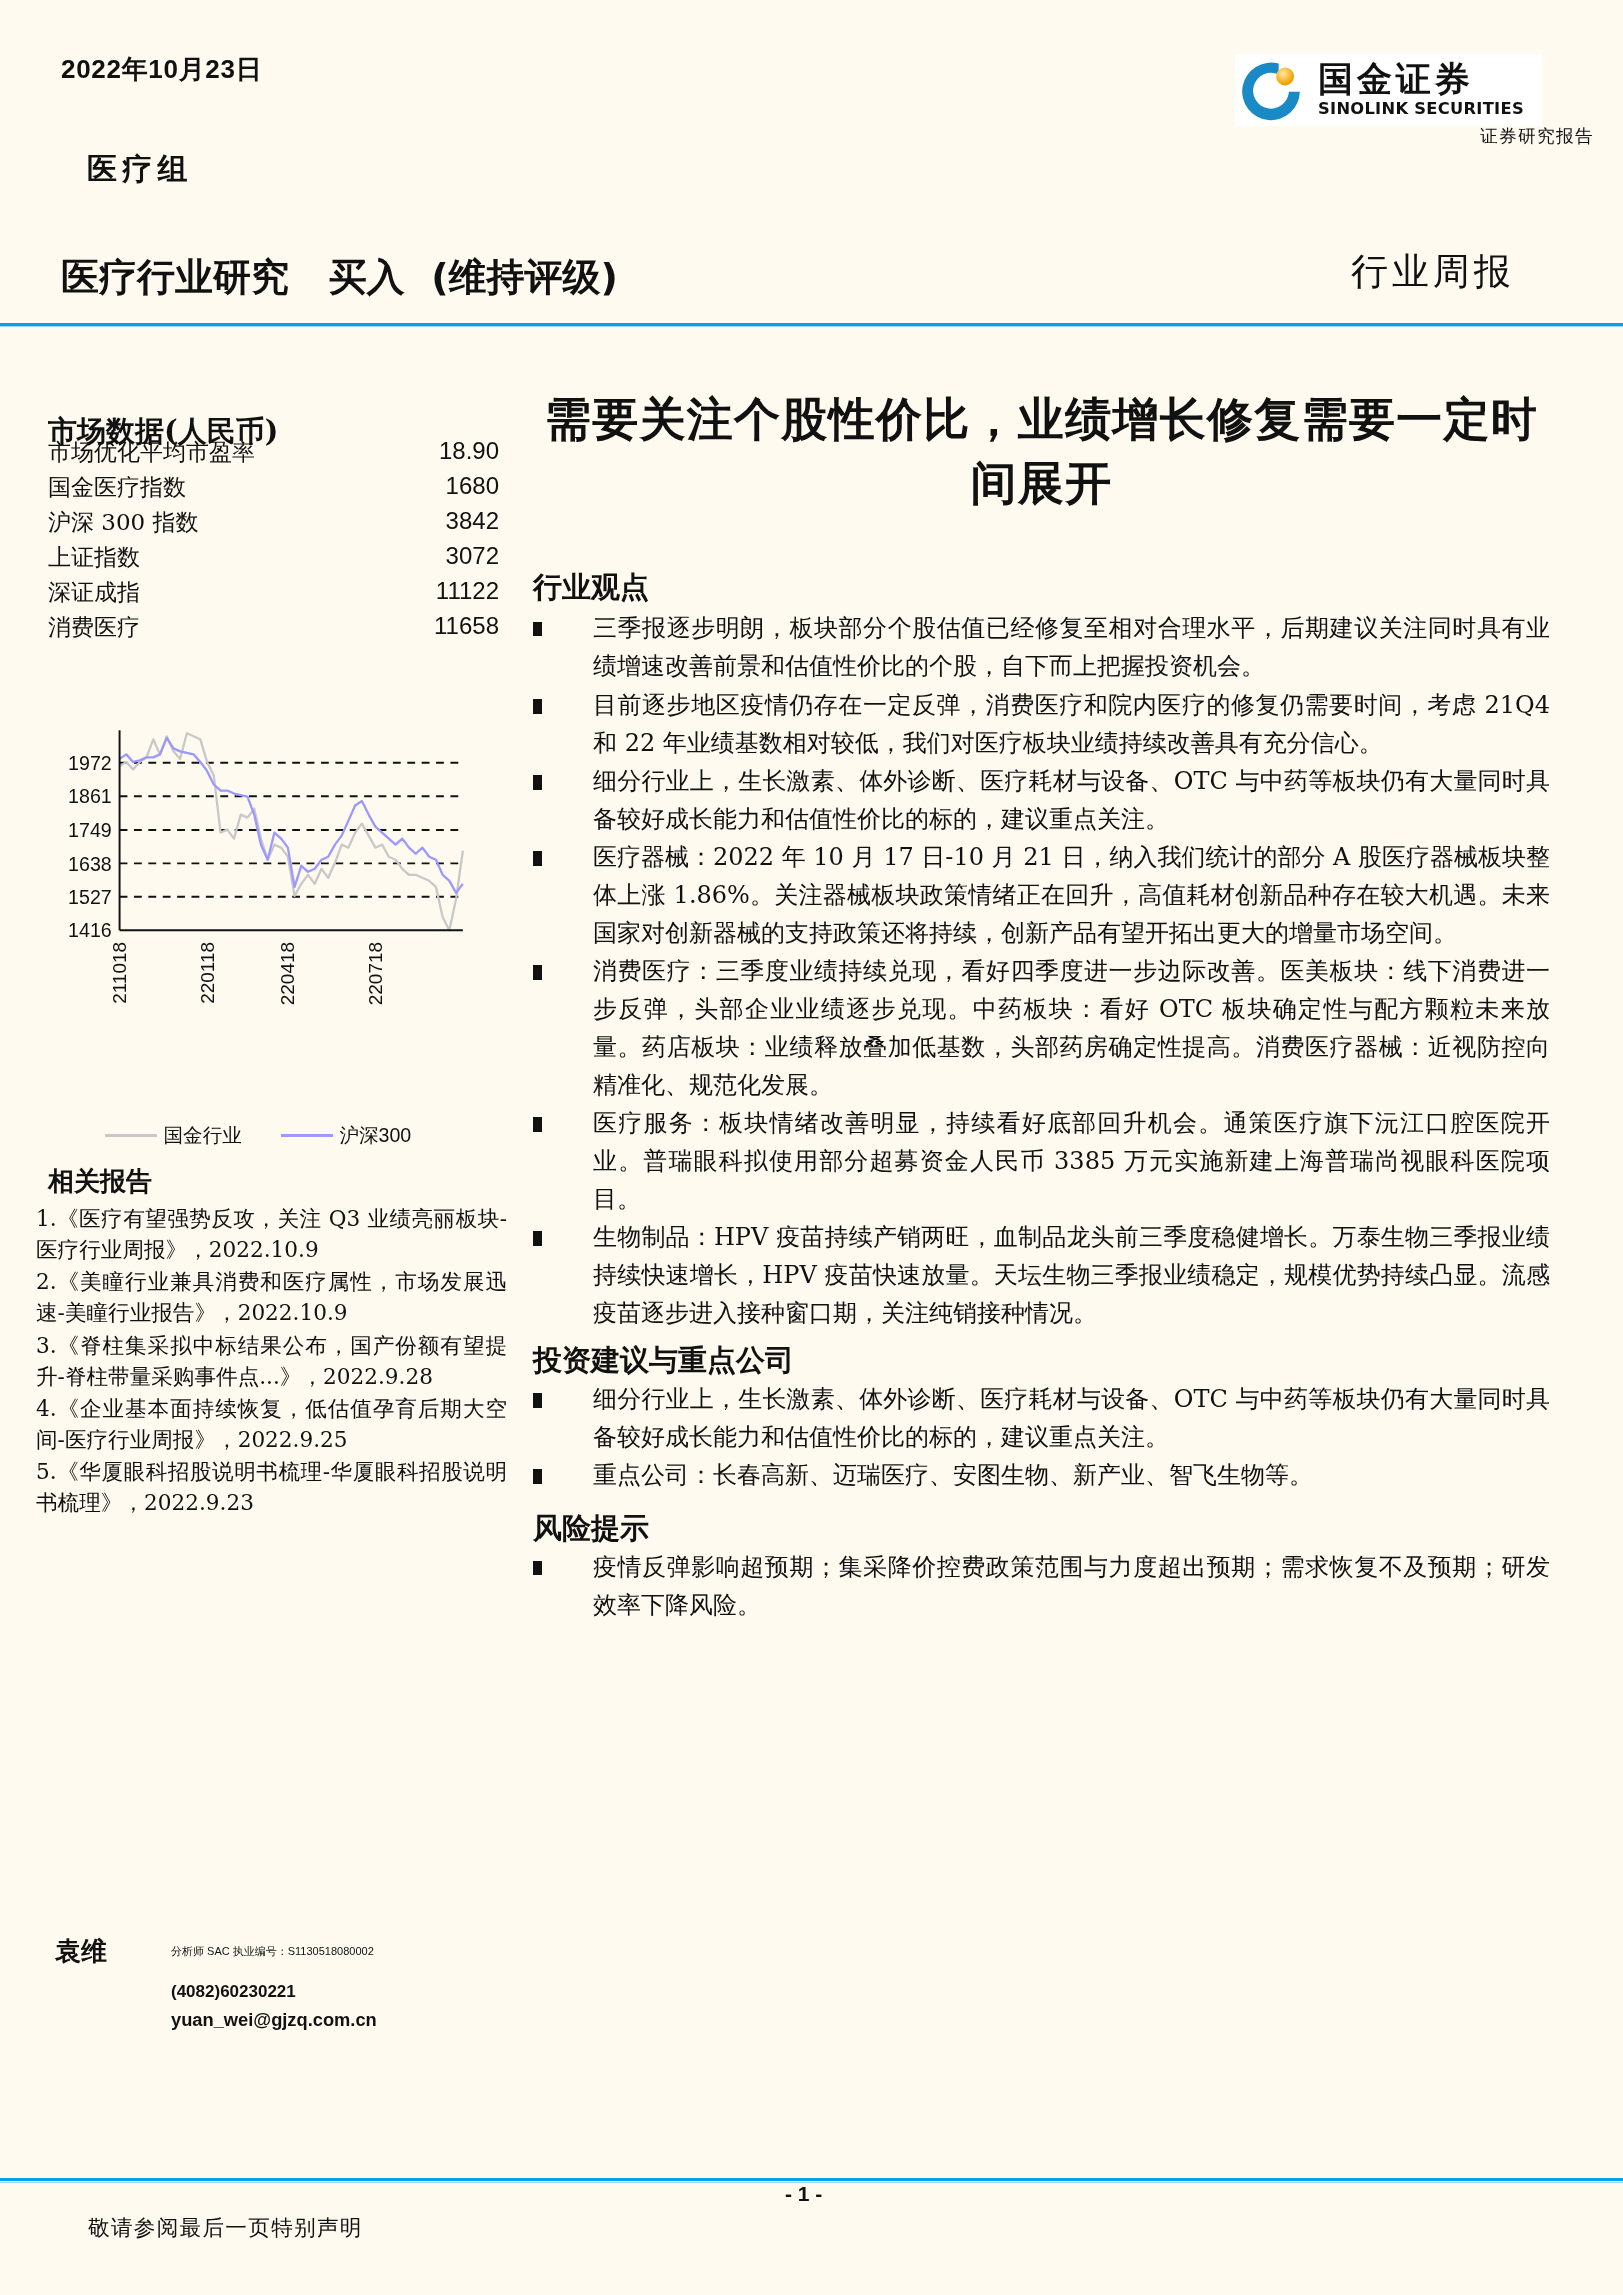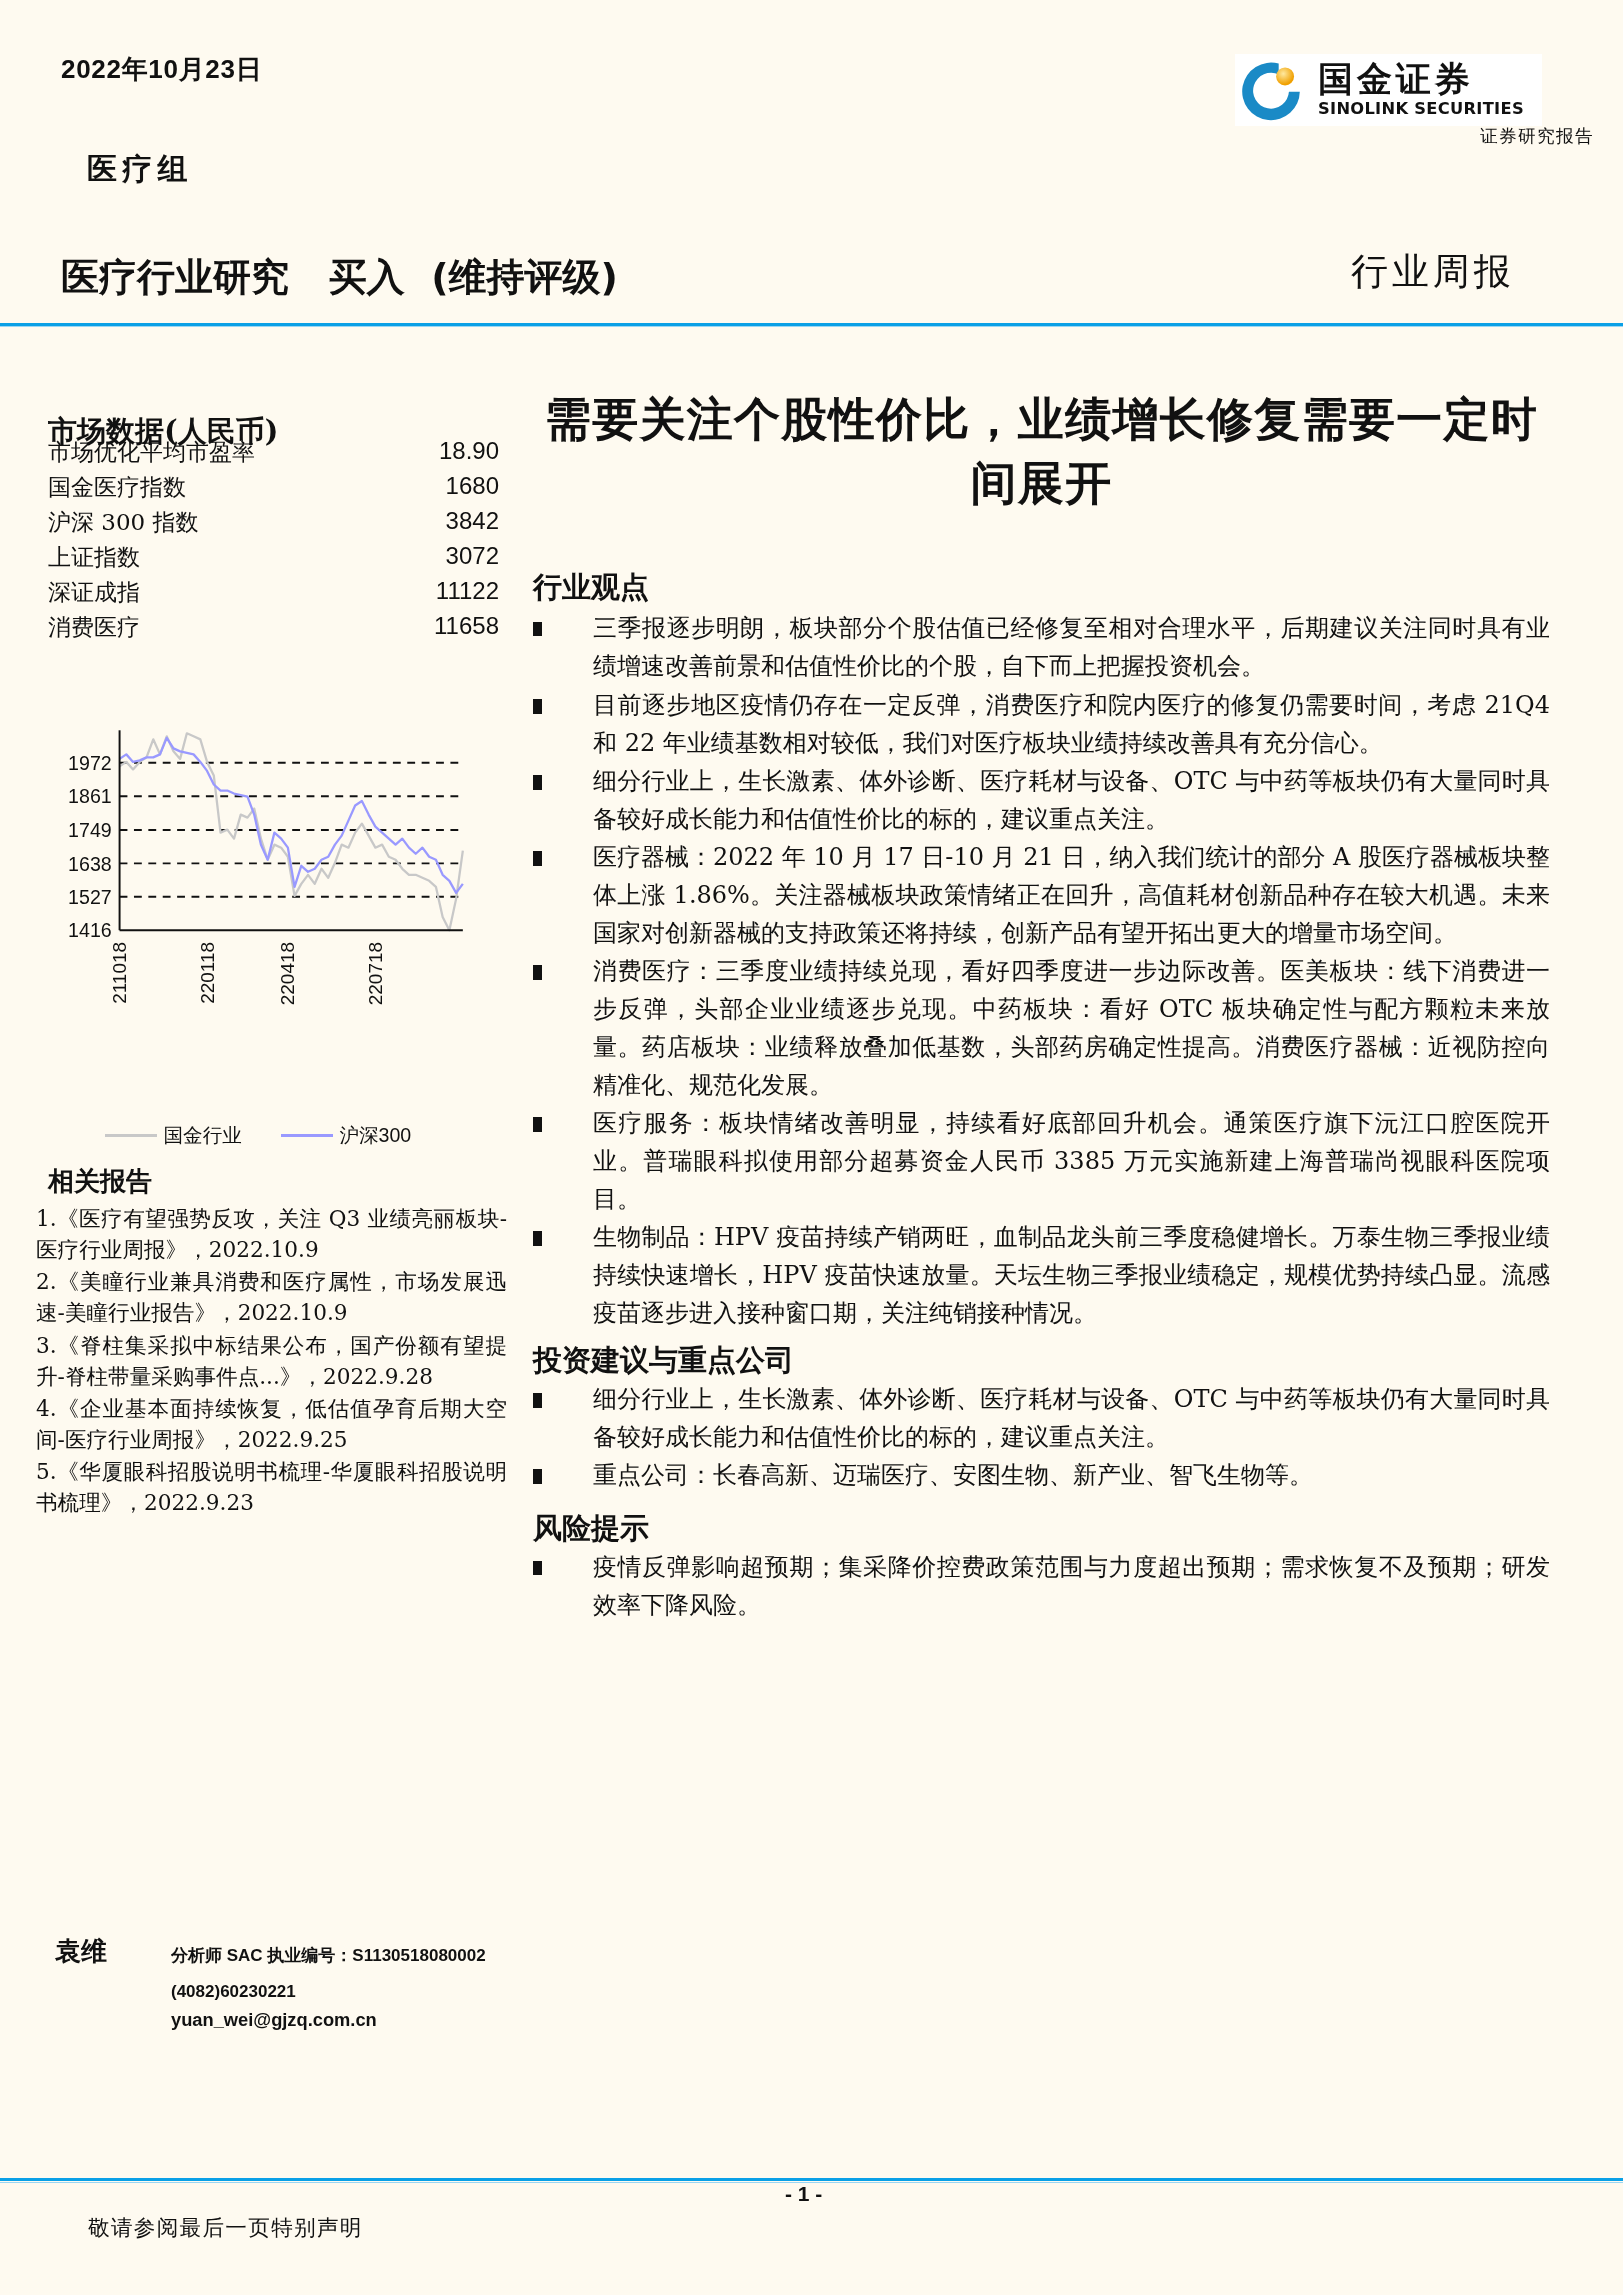--- a/index.html
+++ b/index.html
@@ -24,21 +24,21 @@
   .rel-title{left:48px;top:1164px;font-size:26px;font-weight:bold;}
   .rel-list{left:36px;top:1203px;width:471px;font-size:21.6px;line-height:31px;text-align:justify;}
   .rel-list div{margin-bottom:1.3px;}
   .main{left:533px;width:1017px;}
   .main-title{top:387px;font-size:46px;font-weight:bold;text-align:center;line-height:64px;letter-spacing:1.3px;}
   .sec-h{font-size:29px;font-weight:bold;}
   .bullets{font-size:24px;line-height:38px;}
   .bullet{position:relative;padding-left:60px;text-align:justify;margin-bottom:0px;}
   .bullet .sq{position:absolute;left:0;top:13px;width:9.2px;height:14.4px;background:#111;}
   .analyst-name{left:55px;top:1934px;font-size:26px;font-weight:bold;}
-  .analyst-info{left:171px;top:1944px;font-size:17px;font-weight:bold;}
+  .analyst-info{left:171px;top:1944px;font-size:11px;font-weight:normal;}
   .analyst-phone{left:171px;top:1982px;font-size:17px;font-weight:bold;}
   .analyst-email{left:171px;top:2009px;font-size:18.3px;font-weight:bold;}
   .pageno{left:785px;top:2182px;font-size:21px;font-weight:bold;}
   .disclaimer{left:88px;top:2213px;font-size:21.6px;letter-spacing:1.3px;}
   svg text{font-family:"Liberation Sans","DejaVu Sans",sans-serif;}
   .legend{left:105px;top:1122px;font-size:19.6px;display:flex;align-items:center;}
   .legend .ln{display:inline-block;width:52px;height:2.6px;margin-right:6.5px;}
 </style>
 </head>
 <body>

